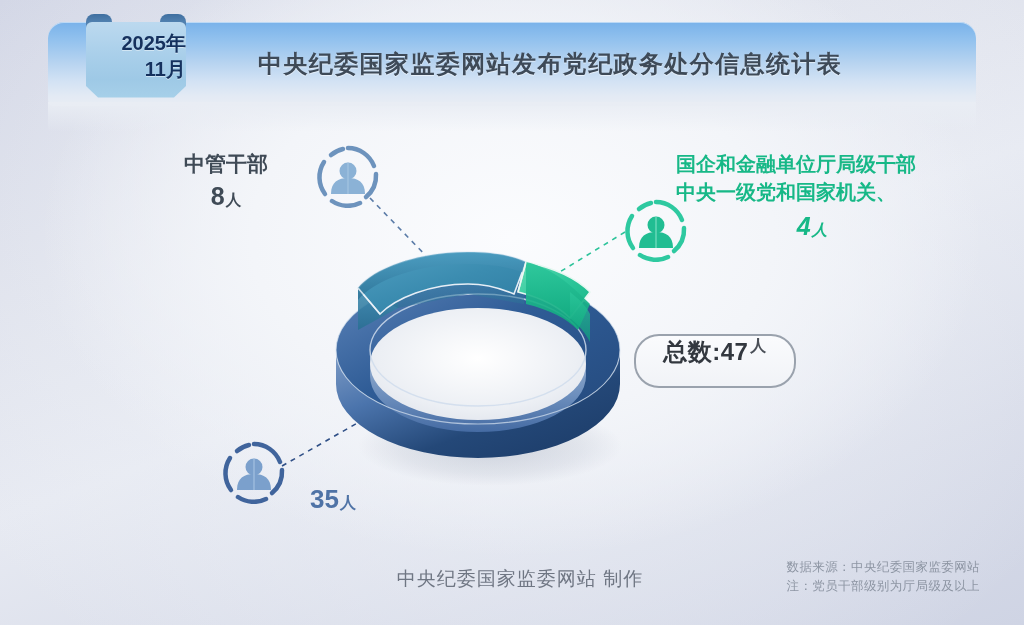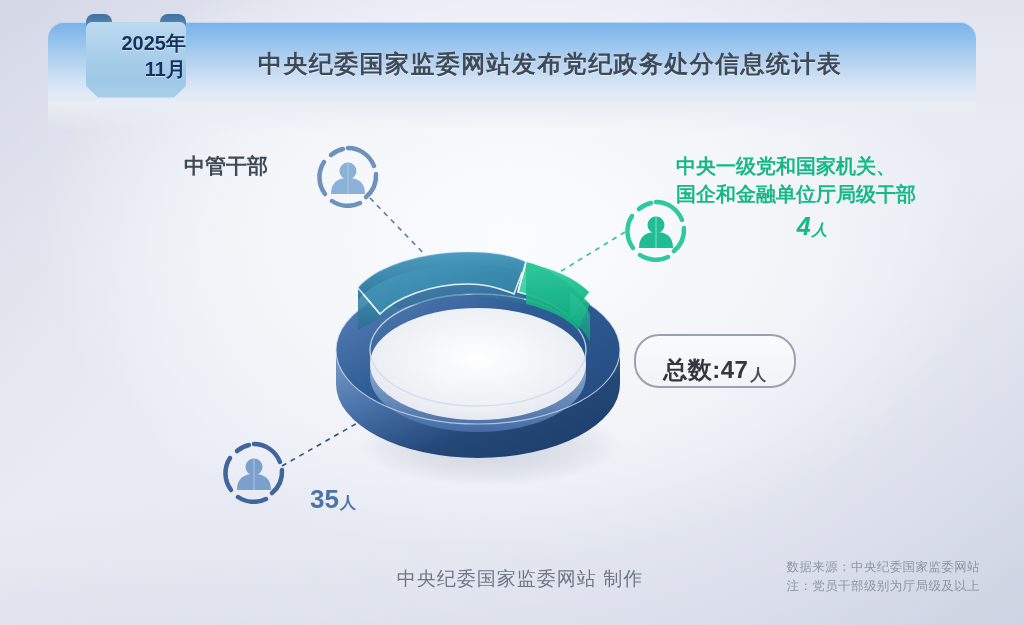--- a/index.html
+++ b/index.html
@@ -61,21 +61,21 @@
   
   #donut-wrap{position:absolute;left:318px;top:218px;width:320px;height:280px;}
   #donut-wrap svg{display:block;}
 
   
   .node-icon{position:absolute;width:64px;height:64px;}
   .node-icon svg{display:block;}
 
   
   .callout-label{position:absolute;font-weight:bold;white-space:nowrap;}
-  .callout-label .lname{display:block;}
+  .callout-label .lname{display:block;font-family:Liberation Mono, monospace;}
   .callout-label .lnum{display:block;}
   .lnum .unit{font-size:.62em;font-weight:bold;margin-left:1px;}
 
   #label-zhongguan{
     left:184px;top:150px;text-align:center;color:#3f4a56;font-size:21px;line-height:31px;
   }
   #label-zhongguan .lnum{font-size:25px;}
 
   #label-central{
     left:676px;top:152px;text-align:left;color:#17b887;font-size:20px;line-height:28px;
@@ -85,21 +85,21 @@
   #label-sheng{
     left:310px;top:483px;text-align:center;color:#5878a8;font-size:21px;line-height:32px;
   }
   #label-sheng .lnum{font-size:26px;color:#4f73a6;}
 
   
   #total-pill{
     position:absolute;left:634px;top:334px;width:158px;height:50px;
     border:2px solid #9aa2ad;border-radius:25px;
     background:linear-gradient(180deg,#fafbfd 0%,#f1f3f7 100%);
-    display:flex;align-items:flex-end;justify-content:center;
+    display:flex;align-items:flex-start;justify-content:center;
     color:#33383f;font-weight:bold;font-size:24px;letter-spacing:.5px;
   }
   #total-pill .unit{font-size:16px;margin-left:2px;font-weight:bold;color:#4a4f57;}
 
   
   #maker-credit{
     position:absolute;left:16px;right:0;top:566px;text-align:center;
     color:#6f7683;font-size:19px;letter-spacing:1px;
   }
   #source-note{
@@ -260,25 +260,26 @@
         <path d="M15 11 A28 28 0 0 1 27 5"></path>
       </g>
       <circle cx="32" cy="27" r="8.5" fill="#7ba0cc"></circle>
       <path d="M15 50 C15 38 22 34 32 34 C42 34 49 38 49 50 Z" fill="#7ba0cc"></path>
       <path d="M32 18.5 L32 50" stroke="#a9c6e4" stroke-width="1.4" opacity=".75"></path>
     </svg>
   </div>
 
   <div class="callout-label" id="label-zhongguan">
     <span class="lname">中管干部</span>
+    <span class="lnum"><span>8</span><span class="unit">人</span></span>
   </div>
 
   <div class="callout-label" id="label-central">
+    <span class="lname">国企和金融单位厅局级干部</span>
     <span class="lname">中央一级党和国家机关、</span>
-    <span class="lname">国企和金融单位厅局级干部</span>
     <span class="lnum"><span>4</span><span class="unit">人</span></span>
   </div>
 
   <div class="callout-label" id="label-sheng">
     <span class="lnum"><span>35</span><span class="unit">人</span></span>
   </div>
 
   <div id="total-pill">
     <span>总数:47</span>
       <span class="unit">人</span>

